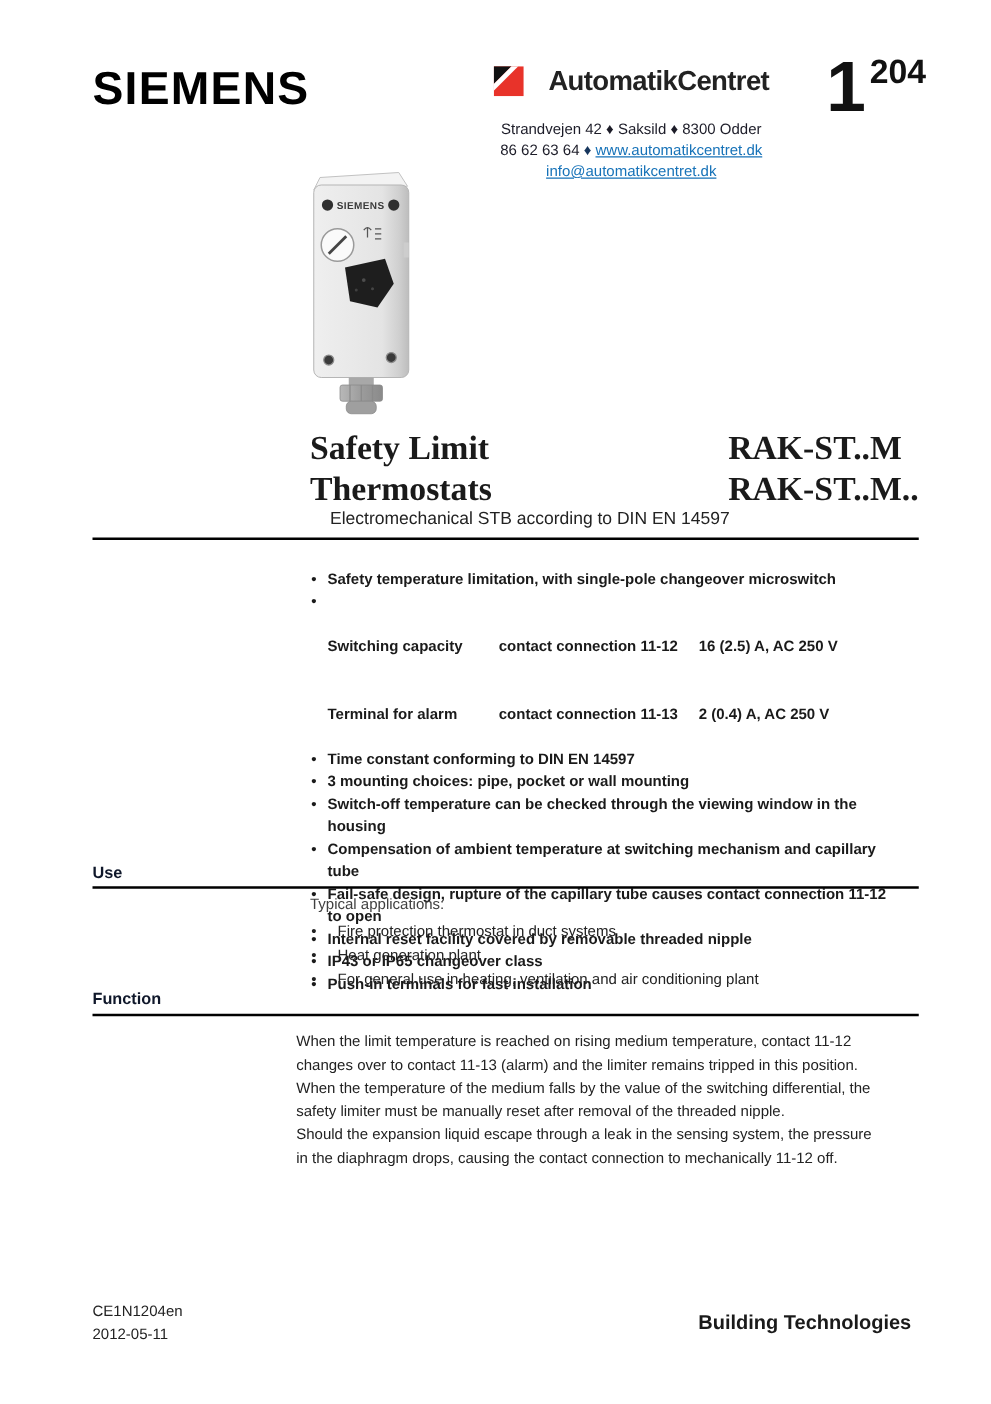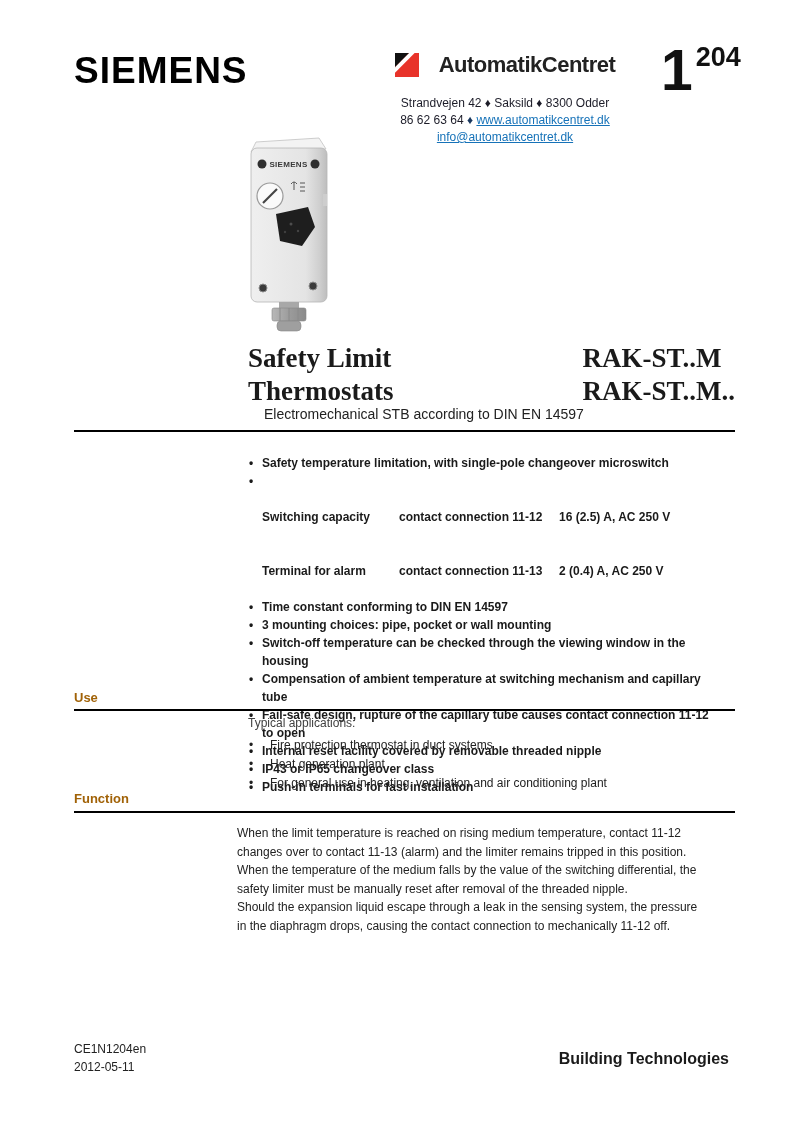--- a/index.html
+++ b/index.html
@@ -58,21 +58,21 @@
     position:relative; padding-left:14px;
     font-size:12px; font-weight:700; line-height:18px;
     white-space:pre-line; color:#1a1a1a;
   }
   .features li::before { content:"\2022"; position:absolute; left:1px; top:0; }
   .cap-row { display:block; }
   .cap-row .c1 { display:inline-block; width:137px; }
   .cap-row .c2 { display:inline-block; width:160px; }
 
   
-  .section-heading { position:absolute; left:74px; font-size:13px; font-weight:700; color:#a16207; }
+  .section-heading { position:absolute; left:74px; font-size:13px; font-weight:700; color:#0f172a; }
   .heading-use { top:690px; }
   .heading-function { top:791px; }
 
   .typical-intro { position:absolute; left:248px; top:716px; font-size:12px; color:#404040; }
   .use-list { position:absolute; left:248px; top:736px; width:480px; list-style:none; }
   .use-list li { position:relative; padding-left:22px; font-size:12px; line-height:19px; color:#222; }
   .use-list li::before { content:"\2022"; position:absolute; left:1px; top:0; }
 
   .function-paragraph {
     position:absolute; left:237px; top:824px; width:508px;

